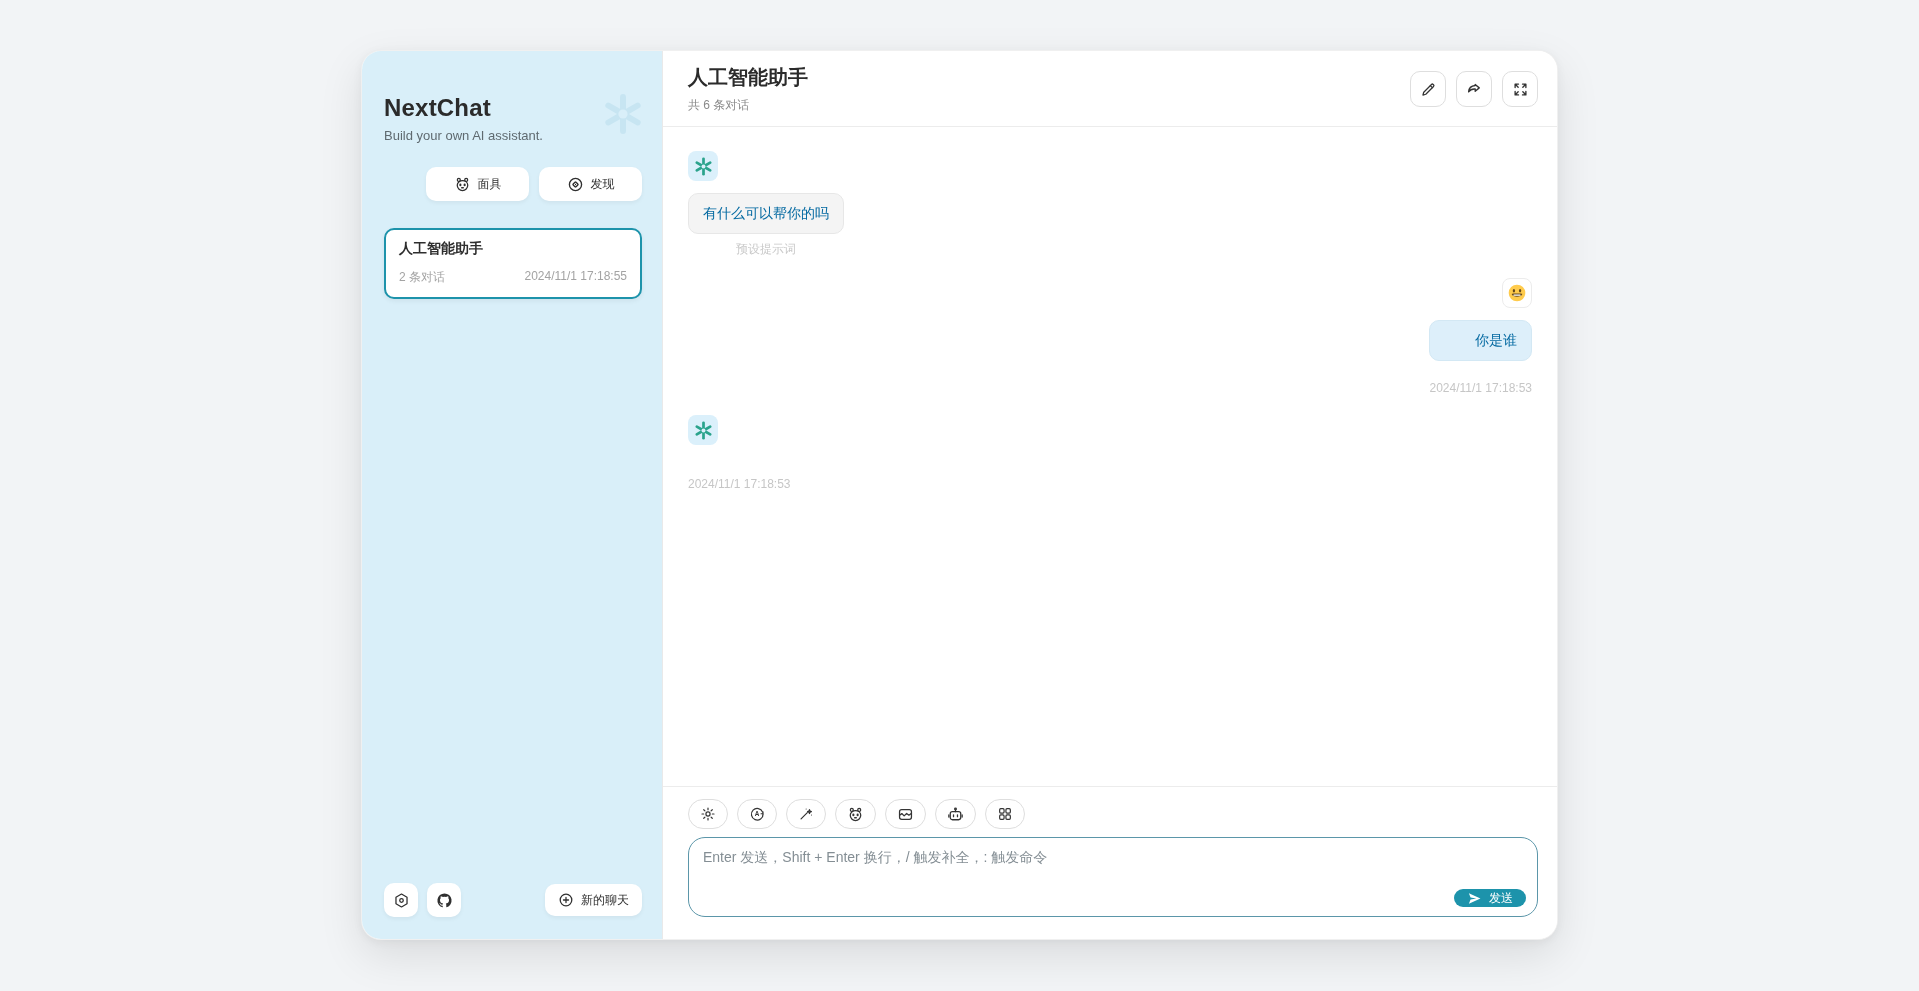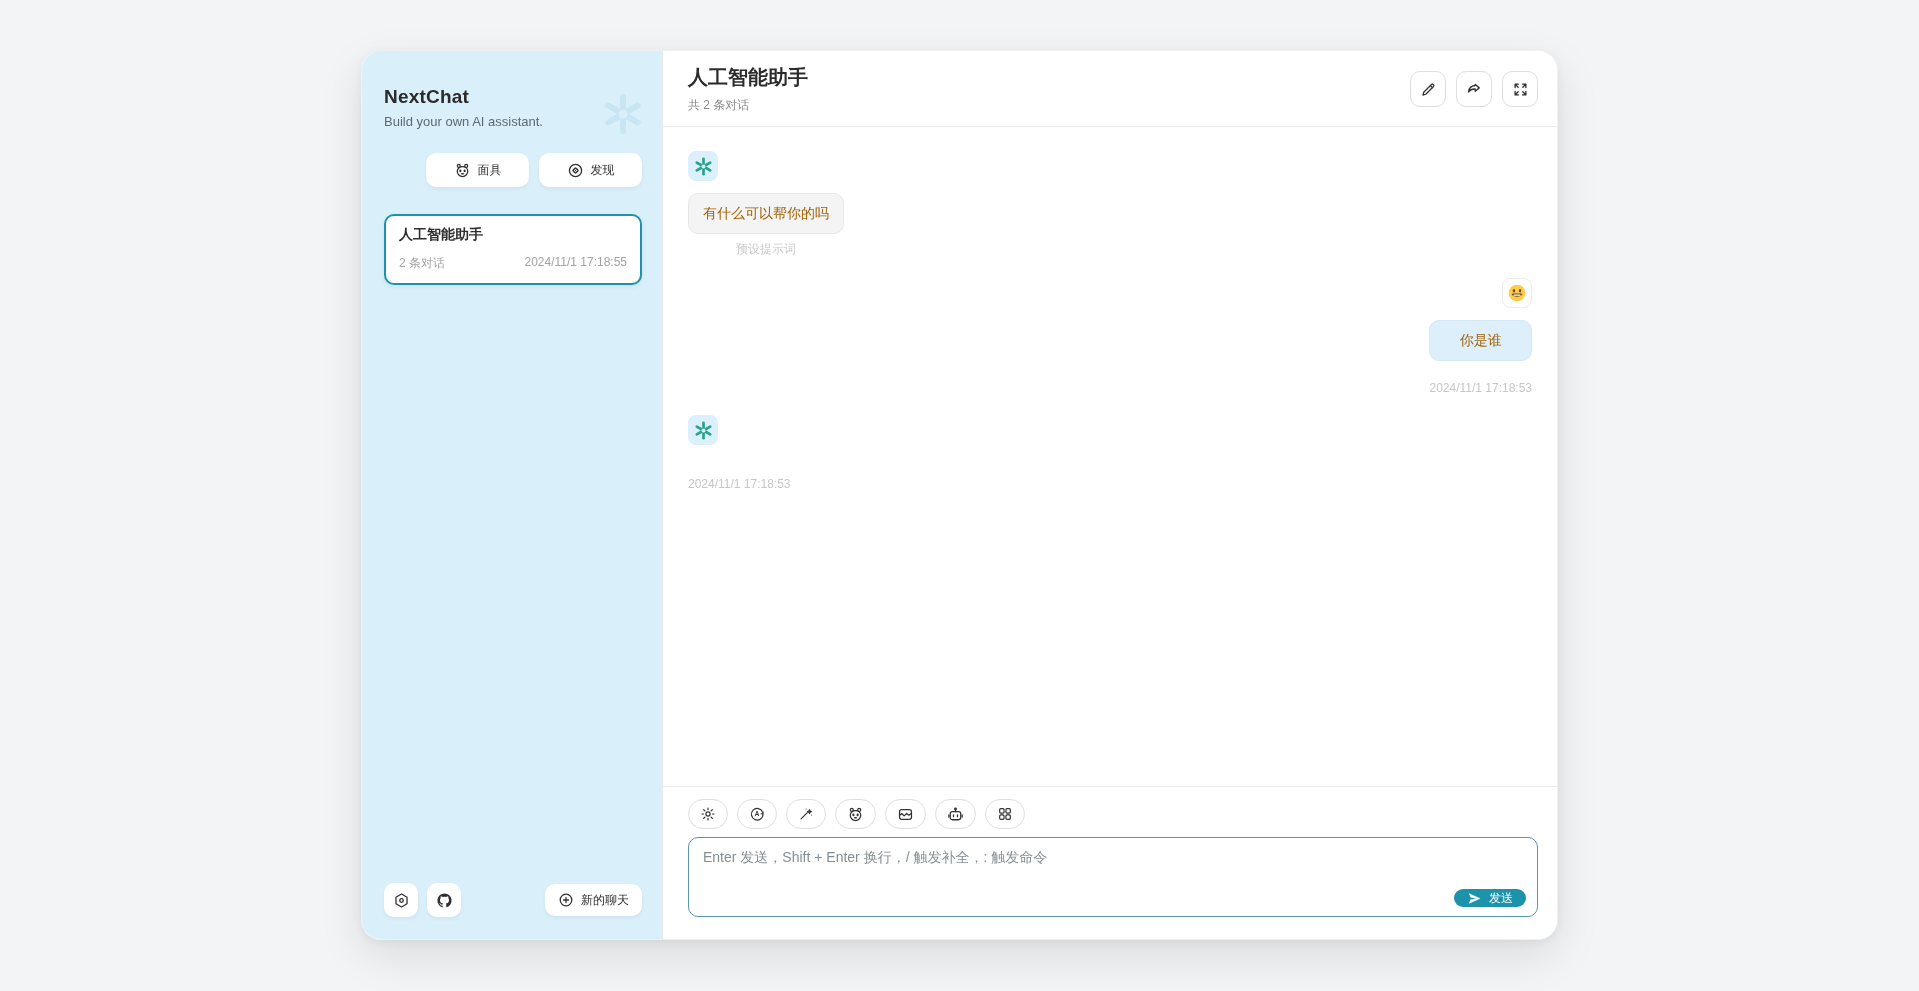--- a/index.html
+++ b/index.html
@@ -14,21 +14,21 @@
     background:#fff; border-radius:20px; display:flex; overflow:hidden;
     border:1px solid rgba(0,0,0,0.06);
     box-shadow:0 16px 44px rgba(0,0,0,0.10), 0 2px 10px rgba(0,0,0,0.05);
   }
   
   .sidebar {
     width:300px; flex:0 0 300px; background:#d9eff9; position:relative;
     padding:20px 20px 22px 22px; display:flex; flex-direction:column;
   }
   .sidebar-logo { position:absolute; top:40px; right:16px; color:#c7e5f2; }
-  .app-title { margin-top:15px; font-size:19px; font-weight:700; color:#2b2b2b; letter-spacing:0.2px; }
+  .app-title { margin-top:23px; font-size:24px; font-weight:700; color:#2b2b2b; letter-spacing:0.2px; }
   .app-subtitle { margin-top:6px; font-size:13px; color:#5f6a70; }
   .sidebar-buttons { display:flex; gap:10px; margin-top:24px;margin-left:42px; }
   .side-btn {
     flex:1; height:34px; background:#fff; border:none; border-radius:10px;
     display:flex; align-items:center; justify-content:center; gap:7px;
     font-size:12px; color:#303030; cursor:pointer;
     box-shadow:0 2px 4px rgba(0,0,0,0.05); font-family:inherit;
   }
   .chat-list { margin-top:27px; }
   .chat-item {
@@ -71,39 +71,39 @@
   .msg { margin-bottom:20px; }
   .avatar {
     width:30px; height:30px; border-radius:8px; display:flex;
     align-items:center; justify-content:center;
   }
   .avatar.bot { background:#dbf0fb; color:#2aa38c; }
   .avatar.user { background:#fff; border:1px solid #ececec; }
   .bubble-wrap { display:inline-block; max-width:668px; margin-top:12px; }
   .bubble {
     border-radius:10px; padding:9px 14px; font-size:14px; line-height:1.5;
-    color:#a16207; text-align:center;
+    color:#0369a1; text-align:right;
   }
   .bubble.bot { background:#f4f4f4; border:1px solid #e7e7e7; }
   .bubble.user { background:#ddeffa; border:1px solid #d3e8f4; }
   .bubble-caption { margin-top:7px; text-align:center; font-size:12px; color:#c9c9c9; }
   .msg-time { margin-top:20px; text-align:right; font-size:12px; color:#c6c6c6; }
   .msg.user-msg { display:flex; flex-direction:column; align-items:flex-end; }
   
   .input-panel { border-top:1px solid #ececec; padding:12px 19px 18px 25px; }
   .toolbar { display:flex; gap:9px; margin-bottom:8px; }
   .action-pill {
     min-width:40px; height:30px; padding:0 11px; background:#fff;
     border:1px solid #dedede; border-radius:15px; display:flex; align-items:center;
     justify-content:center; color:#343434; cursor:pointer;
   }
   .input-wrap { position:relative; }
   .chat-input {
     width:100%; height:80px; resize:none; border:1.5px solid #5b96a9;
-    border-radius:10px; padding:11px 14px; font-size:14px; color:#303030;
+    border-radius:17px; padding:11px 14px; font-size:14px; color:#303030;
     font-family:inherit; background:#fff; outline:none;
   }
   .chat-input::placeholder { color:#848e94; }
   .send-btn {
     position:absolute; right:12px; bottom:14px; height:18px; padding:0 13px;
     background:#1d93ab; color:#fff; border:none; border-radius:10px;
     display:flex; align-items:center; gap:7px; font-size:12px; cursor:pointer;
     font-family:inherit;
   }
   svg { display:block; }
@@ -203,21 +203,21 @@
         <span>新的聊天</span>
       </button>
     </div>
   </aside>
 
   <section class="main">
 
     <div class="chat-header">
       <div>
         <div class="chat-header-title">人工智能助手</div>
-        <div class="chat-header-sub">共 2 条对话</div>
+        <div class="chat-header-sub">共 6 条对话</div>
       </div>
       <div class="header-actions">
         <button class="header-btn">
           <span>
             <svg width="17" height="17" viewBox="0 0 24 24" fill="none" stroke="currentColor" stroke-width="1.8" stroke-linecap="round" stroke-linejoin="round">
               <path d="M4.2 19.8l1.1-4L16.2 4.9a1.7 1.7 0 0 1 2.4 0l.5.5a1.7 1.7 0 0 1 0 2.4L8.2 18.7z"></path>
               <path d="M14.6 6.5l2.9 2.9"></path>
             </svg>
           </span>
         </button>

